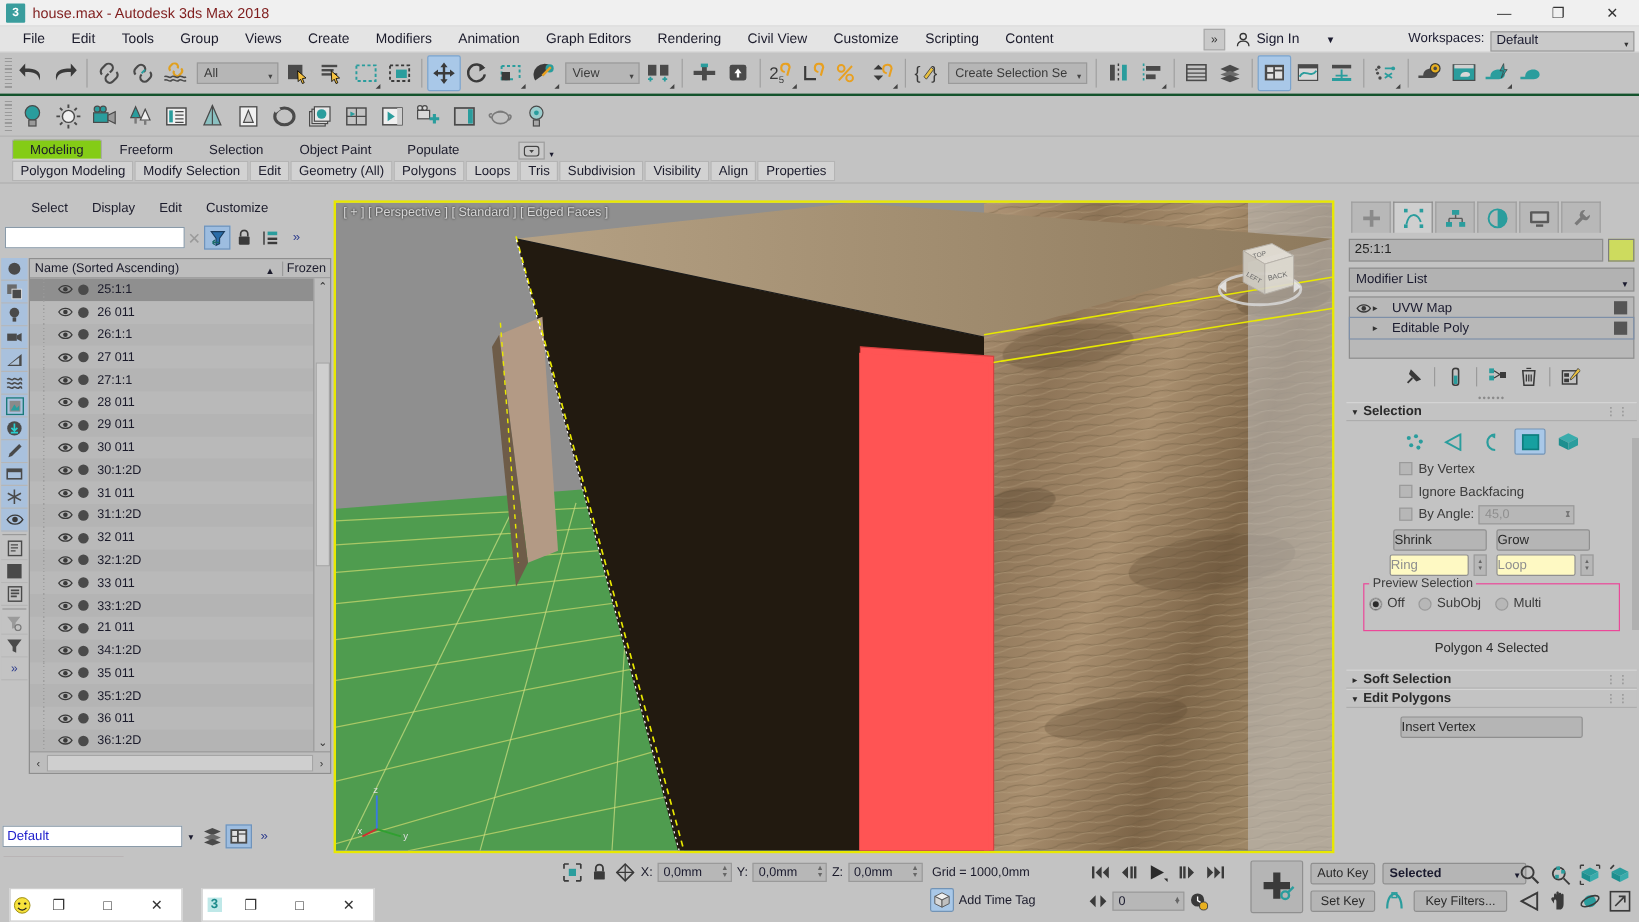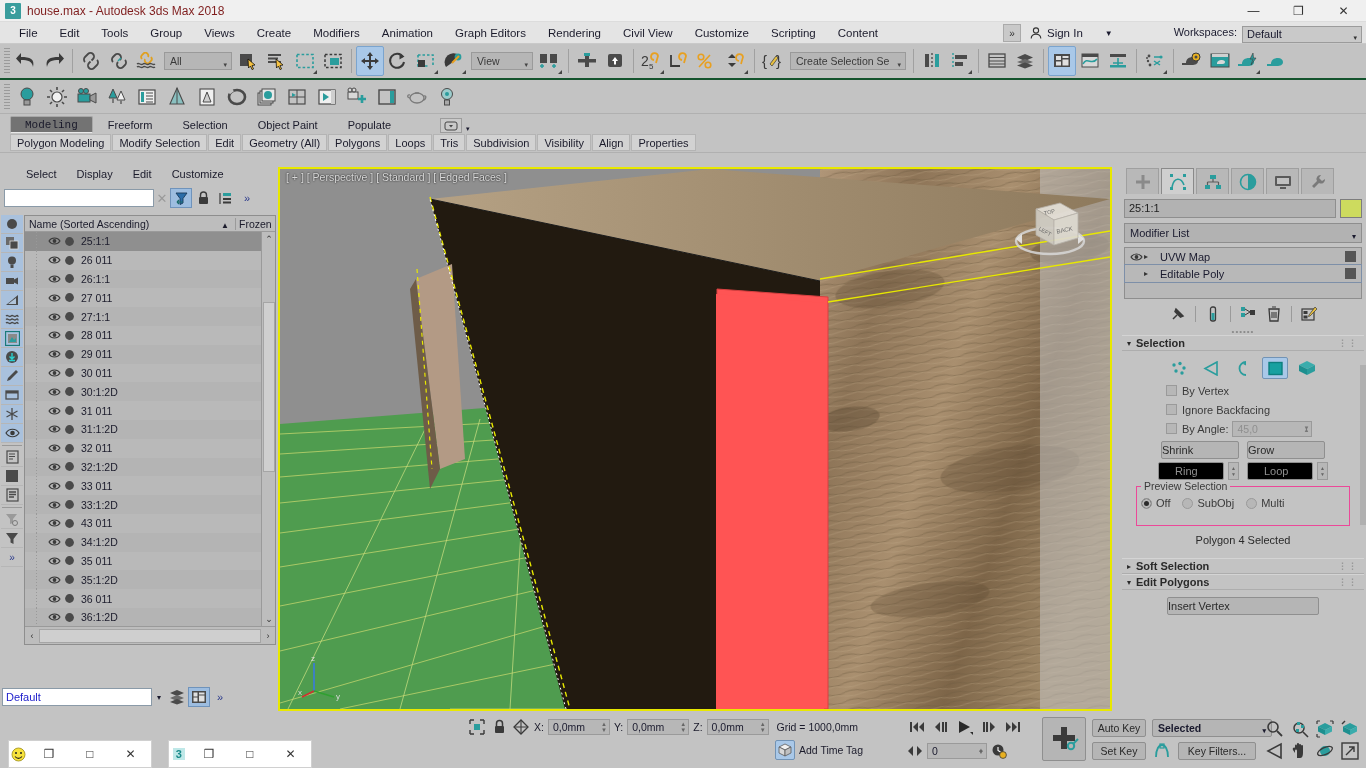--- a/index.html
+++ b/index.html
@@ -68,22 +68,22 @@
   .toolbar2 { height:34px; background:#c3c3c3; display:flex; align-items:center;
               padding-left:4px; border-bottom:1px solid #b0b0b0; }
   .i2 { width:30px;height:28px; display:flex;align-items:center;justify-content:center;
         border:1px solid transparent; border-radius:2px;}
 
   
   .ribbon { background:#c3c3c3; border-bottom:1px solid #b0b0b0; }
   .rib-tabs { height:19px; display:flex; align-items:flex-end; padding-left:10px; gap:0; }
   .rib-tab { height:17px; padding:0 14px; font-size:11px; line-height:17px;
              border:1px solid transparent; color:#1b1b2b; }
-  .rib-tab.sel { background:#737373; border:1px solid #a8a8a8; border-bottom-color:#e9e9e9;
-                 border-radius:2px 2px 0 0;font-family:Liberation Mono, monospace; }
+  .rib-tab.sel { background:#84cc16; border:1px solid #a8a8a8; border-bottom-color:#e9e9e9;
+                 border-radius:2px 2px 0 0; }
   .rib-drop { width:22px;height:15px;background:#c9c9c9;border:1px solid #9c9c9c;
               margin-left:34px; display:flex;align-items:center;justify-content:center;font-size:8px;}
   .rib-drop2 { font-size:7px; margin-left:4px; }
   .rib-panels { height:19px; display:flex; align-items:center; padding-left:10px; }
   .rib-p { height:17px; padding:0 6px; font-size:11px; line-height:17px;
            background:#d2d2d2; border:1px solid #b4b4b4; margin-right:1px; color:#1b1b2b;}
 
   
   .leftpanel { position:absolute; left:0; top:163px; width:276px; height:520px; background:#c3c3c3; }
   .se-menu { height:22px; display:flex; align-items:center; padding-left:16px; gap:0; }
@@ -192,21 +192,21 @@
   .cbrow { display:flex; align-items:center; height:19px; padding-left:38px; font-size:11px; color:#3a3a3a;}
   .cb { width:11px;height:11px;background:#b7b7b7;border:1px solid #9a9a9a; margin-right:5px;}
   .spin { width:80px;height:16px;background:#b7b7b7;border:1px solid #9a9a9a;
           font-size:10.5px; color:#8f8f8f; padding-left:4px; line-height:14px; position:relative;
           margin-left:4px; }
   .spin .up { position:absolute; right:2px; top:1px; font-size:6px; color:#777;}
   .spin .dn { position:absolute; right:2px; bottom:1px; font-size:6px; color:#777;}
   .btnrow { display:flex; gap:8px; justify-content:center; margin-top:3px; }
   .pbtn { width:78px;height:18px; background:#b5b5b5; border:1px solid #8f8f8f;
           font-size:11px; text-align:left; line-height:16px; color:#2a2a2a; border-radius:2px;}
-  .pbtn.dis { color:#8f8f8f; background:#000000;padding-left:16px; }
+  .pbtn.dis { color:#8f8f8f; background:#fef9c3; }
   .pbtn.wide { width:152px; }
   .minispin { width:11px;height:18px;background:#b7b7b7;border:1px solid #9a9a9a;
               display:flex;flex-direction:column;align-items:center;justify-content:center;
               font-size:5px; color:#666; }
   .prevsel { border:1px solid #ec4899; margin:6px 8px 0 8px; padding:2px 4px 16px 4px; position:relative;}
   .prevsel .cap { position:absolute; top:-7px; left:4px; background:#c3c3c3; padding:0 3px;
                   font-size:10.5px; color:#3a3a3a; }
   .radrow { display:flex; align-items:center; gap:4px; margin-top:8px; font-size:11px; color:#3a3a3a;}
   .rad { width:11px;height:11px;border-radius:50%; background:#b7b7b7; border:1px solid #9a9a9a;}
   .rad.on { background:#2b2b2b; box-shadow: inset 0 0 0 2px #b7b7b7, inset 0 0 0 3px #2b2b2b;}
@@ -1096,21 +1096,21 @@
                 <svg width="13" height="10" viewBox="0 0 13 10">
                   <path d="M1 5 C3.5 1 9.5 1 12 5 C9.5 9 3.5 9 1 5 Z" fill="none" stroke="#3a3a3a" stroke-width="1.1"></path>
                   <circle cx="6.5" cy="5" r="1.9" fill="#3a3a3a"></circle>
                 </svg>
               </span>
               <span class="dot">
                 <svg width="11" height="11" viewBox="0 0 11 11">
                   <circle cx="5.5" cy="5.5" r="4.4" fill="#4a4a4a"></circle>
                 </svg>
               </span>
-              <span class="nm">43      011</span>
+              <span class="nm">21      011</span>
               <span class="fz"></span>
             </div>
             <div class="se-row">
               <span class="ind"></span>
               <span class="eye">
                 <svg width="13" height="10" viewBox="0 0 13 10">
                   <path d="M1 5 C3.5 1 9.5 1 12 5 C9.5 9 3.5 9 1 5 Z" fill="none" stroke="#3a3a3a" stroke-width="1.1"></path>
                   <circle cx="6.5" cy="5" r="1.9" fill="#3a3a3a"></circle>
                 </svg>
               </span>

